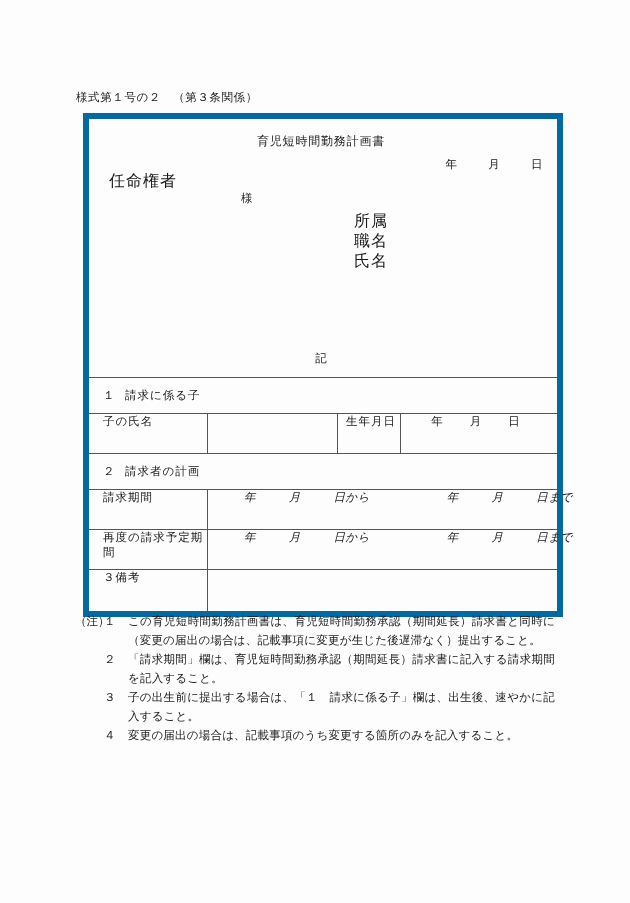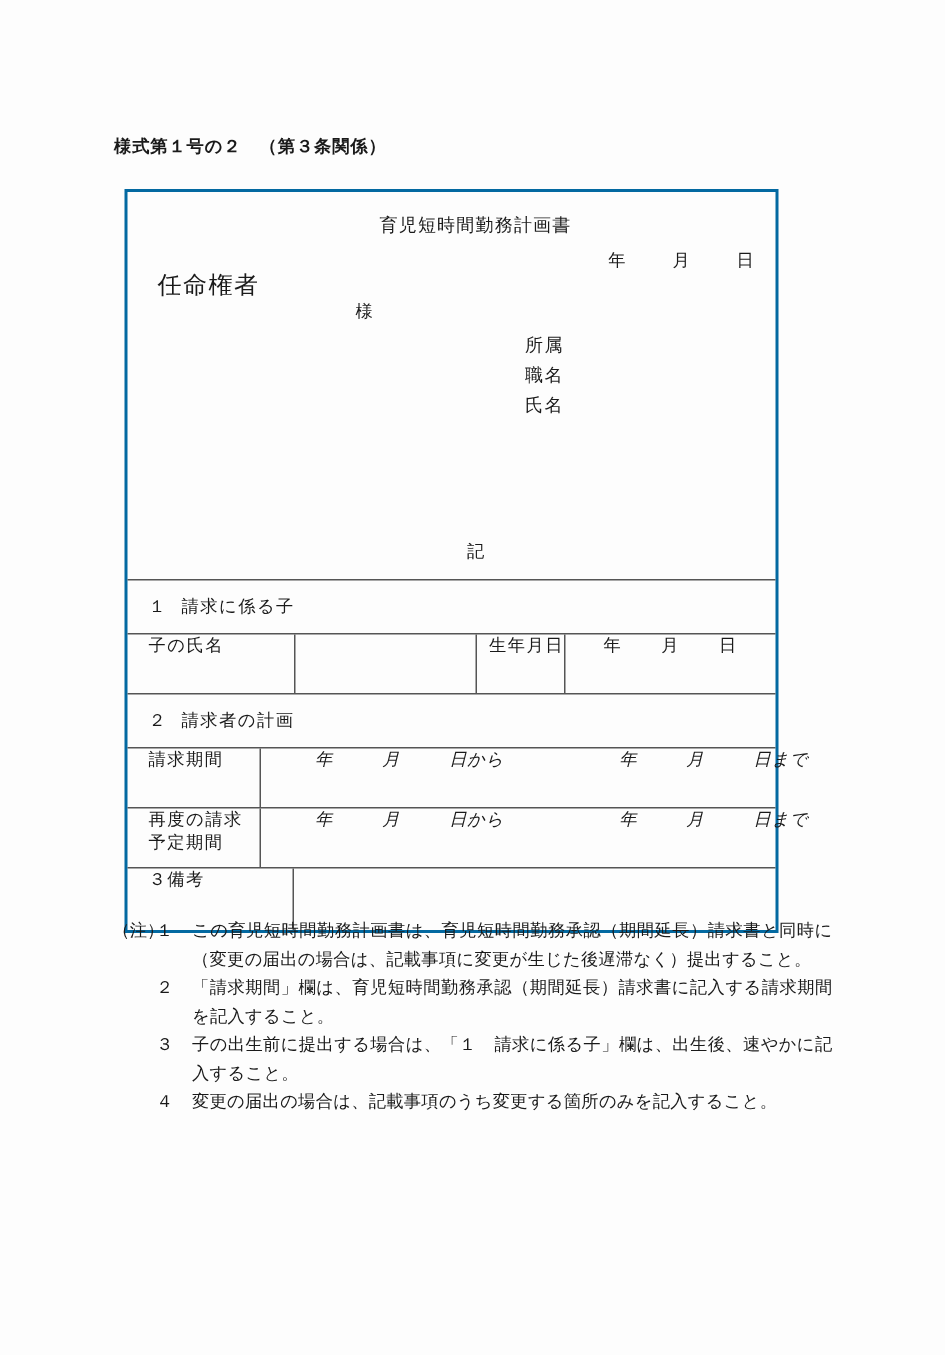--- a/index.html
+++ b/index.html
@@ -25,30 +25,29 @@
   }
 
   
   .form-no {
     position: absolute;
     left: 76px;
     top: 90px;
     font-size: 11.5px;
     letter-spacing: 0.6px;
     white-space: nowrap;
-    font-weight: bold;
   }
 
   
   .formbox {
     position: absolute;
     left: 83px;
-    top: 126px;
-    width: 436px;
-    border: 2px solid #0369a1;
+    top: 113px;
+    width: 480px;
+    border: 6px solid #0369a1;
     box-sizing: border-box;
     background: transparent;
   }
 
   
   .head-band {
     position: relative;
     height: 258px;
   }
 
@@ -84,21 +83,21 @@
     top: 72px;
     left: 152px;
     font-size: 11.5px;
     letter-spacing: 1px;
   }
 
   .submitter {
     position: absolute;
     top: 92px;
     left: 265px;
-    font-size: 12px;
+    font-size: 16px;
     line-height: 20px;
     letter-spacing: 1px;
   }
   .submitter div { white-space: nowrap; }
 
   .body-text {
     position: absolute;
     top: 154px;
     left: 12px;
     width: 440px;

